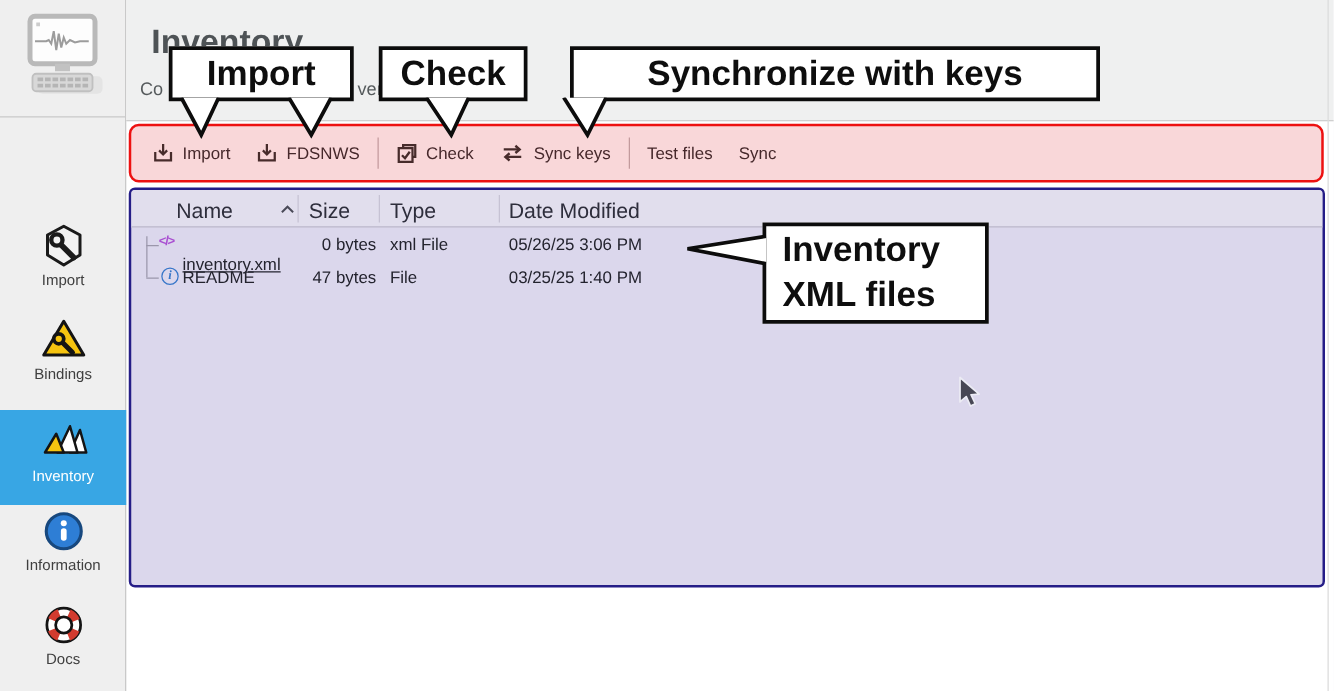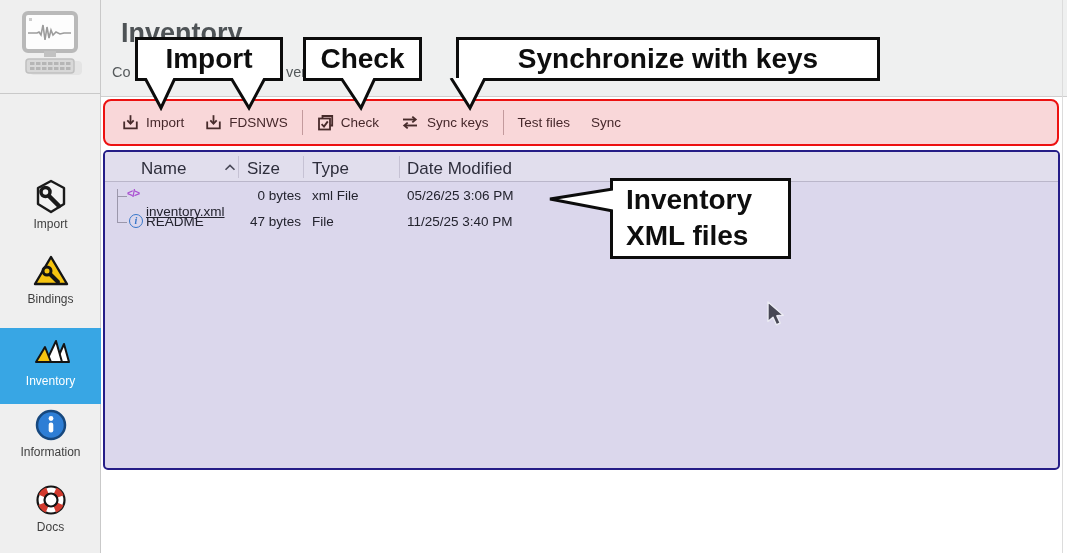--- a/index.html
+++ b/index.html
@@ -210,21 +210,21 @@
       <span class="cell size-cell abs">0 bytes</span>
       <span class="cell abs" style="left:207px">xml File</span>
       <span class="cell abs" style="left:302px">05/26/25 3:06 PM</span>
     </div>
 
     <div class="frow abs" style="top:57px">
       <span class="info-ic abs">i</span>
       <span class="cell abs" style="left:41px">README</span>
       <span class="cell size-cell abs">47 bytes</span>
       <span class="cell abs" style="left:207px">File</span>
-      <span class="cell abs" style="left:302px">11/25/25 3:40 PM</span>
+      <span class="cell abs" style="left:302px">03/25/25 1:40 PM</span>
     </div>
   </div>
 
   <div id="co-import" class="callout abs">Import</div>
   <div id="co-check" class="callout abs">Check</div>
   <div id="co-sync" class="callout abs">Synchronize with keys</div>
   <div id="co-files" class="callout abs">
     <div>Inventory</div>
     <div>XML files</div>
   </div>

